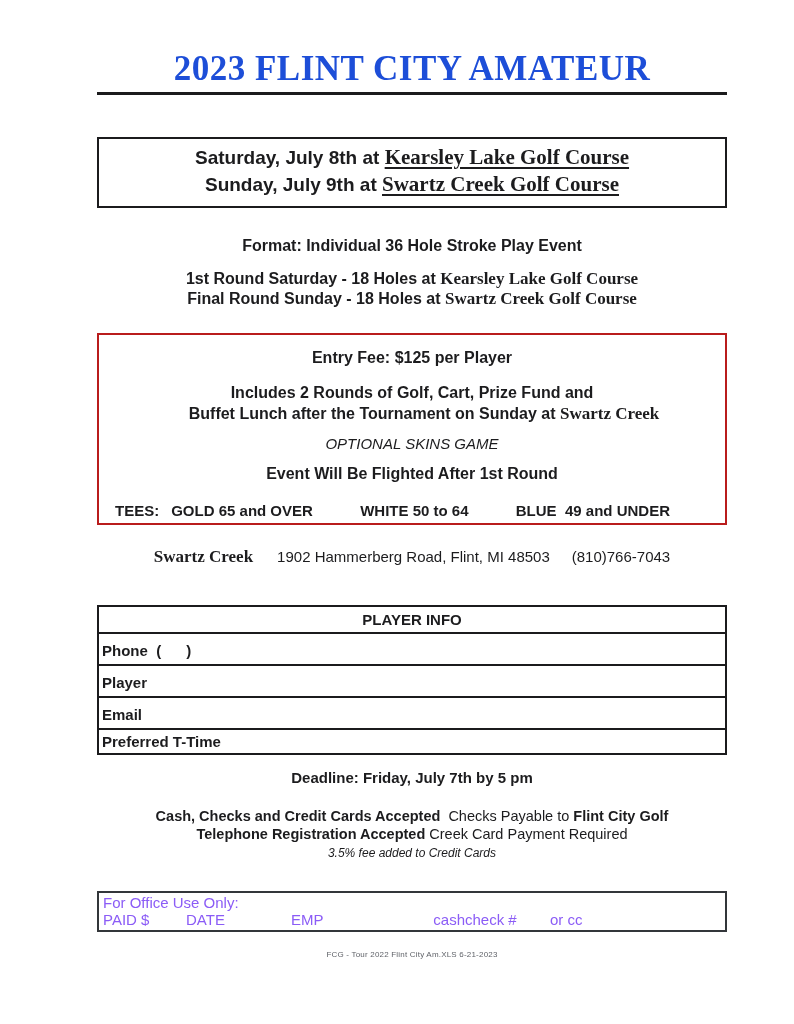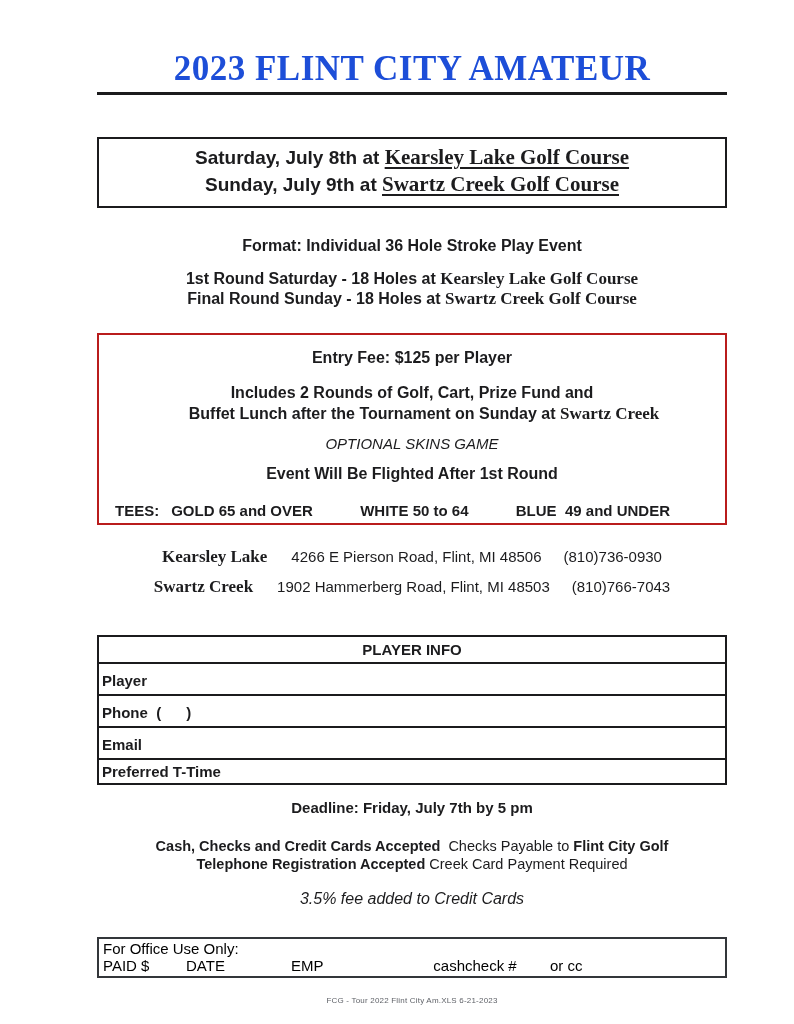--- a/index.html
+++ b/index.html
@@ -84,27 +84,27 @@
     display:flex; align-items:flex-end;
     font-weight:bold; font-size:15px;
     padding:0 0 5px 3px;
   }
   .pt-row.last { height:23px; border-bottom:none; padding-bottom:3px; }
 
   
   .deadline { margin-top:14px; text-align:center; font-weight:bold; font-size:15px; }
   .payment { margin-top:21px; text-align:center; font-size:14.5px; line-height:18px; }
   .payment b { font-size:14.5px; }
-  .fee-note { margin-top:17px; text-align:center; font-style:italic; font-size:16px; }
+  .fee-note { margin-top:1px; text-align:center; font-style:italic; font-size:12px; }
   .no-entries { margin-top:19px; text-align:center; font-weight:bold; font-style:italic; font-size:15.5px; }
 
   
   .office-box {
     margin-top:29px; border:2px solid #33363a;
-    color:#000000; padding:1px 4px 3px 4px;
+    color:#8b5cf6; padding:1px 4px 3px 4px;
   }
   .office-title { font-size:15px; line-height:17px; }
   .office-fields { display:flex; font-size:15px; line-height:15px; margin-top:1px; }
   .of-1 { width:83px; } .of-2 { width:105px; } .of-3 { width:112px; }
   .of-4 { width:62px;text-align:right; } .of-5 { width:85px; } .of-6 { flex:1; }
 
   
   .footer { margin-top:18px; text-align:center; font-size:8px; color:#606369; letter-spacing:0.2px; }
 </style>
 </head>
@@ -139,38 +139,33 @@
             <span class="tees-label">TEES:</span>
             <span>GOLD 65 and OVER</span>
           </span>
         <span>WHITE 50 to 64</span>
         <span>BLUE&nbsp; 49 and UNDER</span>
       </div>
     </div>
 
     <div class="courses">
       <div class="course-row">
-        <span class="course-name">Kearsley Lake</span>
-        <span class="course-address">4266 E Pierson Road, Flint, MI 48506</span>
-        <span class="course-phone">(810)736-0930</span>
-      </div>
-      <div class="course-row">
         <span class="course-name">Swartz Creek</span>
         <span class="course-address">1902 Hammerberg Road, Flint, MI 48503</span>
         <span class="course-phone">(810)766-7043</span>
       </div>
     </div>
 
     <div class="player-table">
       <div class="pt-header">PLAYER INFO</div>
       <div class="pt-row">
-          <span>Player</span>
+          <span>Phone&nbsp; (&nbsp;&nbsp;&nbsp;&nbsp;&nbsp;&nbsp;)</span>
         </div>
       <div class="pt-row">
-          <span>Phone&nbsp; (&nbsp;&nbsp;&nbsp;&nbsp;&nbsp;&nbsp;)</span>
+          <span>Player</span>
         </div>
       <div class="pt-row">
           <span>Email</span>
         </div>
       <div class="pt-row last">
           <span>Preferred T-Time</span>
         </div>
     </div>
 
     <div class="deadline">Deadline: Friday, July 7th by 5 pm</div>

